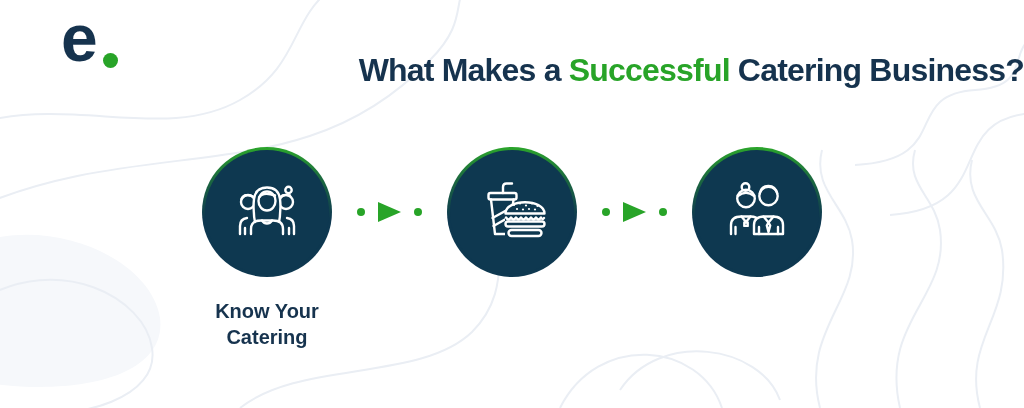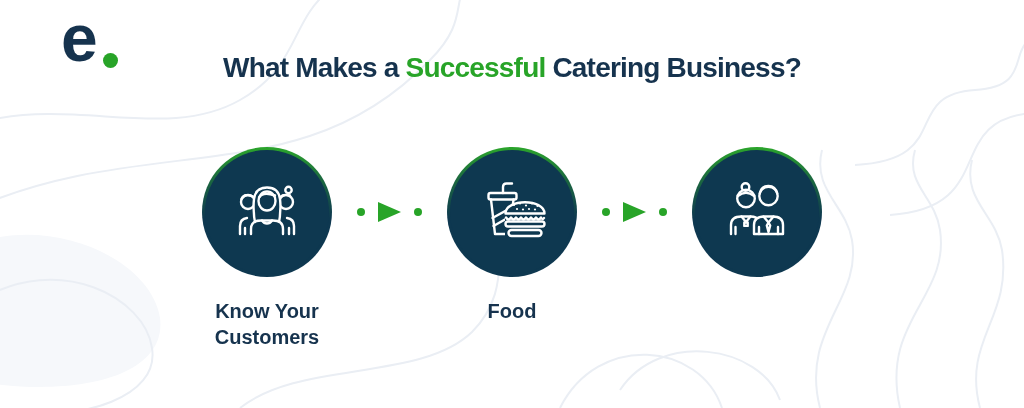--- a/index.html
+++ b/index.html
@@ -8,21 +8,21 @@
     background:#ffffff;font-family:"Liberation Sans",sans-serif;
   }
   .bg-pattern{position:absolute;left:0;top:0;width:1024px;height:408px;z-index:0;}
   
   .logo{position:absolute;left:61px;top:5px;z-index:2;}
   .logo-e{font-size:66px;font-weight:700;color:#16334E;line-height:1;letter-spacing:-1px;display:inline-block;}
   .logo-dot{position:absolute;left:42px;top:48px;width:15px;height:15px;border-radius:50%;background:#28A428;}
   
   .title{
     position:absolute;left:0;right:0;top:52px;margin:0;z-index:2;
-    text-align:center;font-size:28px;font-weight:700;color:#16334E;letter-spacing:-0.8px;
+    text-align:right;font-size:32px;font-weight:700;color:#16334E;letter-spacing:-0.8px;
   }
   .title .hl{color:#28A428;}
   
   .steps{
     position:absolute;left:0;right:0;top:147px;z-index:2;
     display:flex;justify-content:center;align-items:flex-start;
   }
   .step{width:130px;display:flex;flex-direction:column;align-items:center;}
   .circle-ring{
     width:130px;height:130px;border-radius:50%;box-sizing:border-box;padding:3px;
@@ -95,21 +95,21 @@
               <ellipse cx="36" cy="25" rx="8.5" ry="9.5" fill="#0E3850"></ellipse>
               <path d="M28.5,21 Q32,15.5 44,19.5"></path>
               <path d="M20,58 V53 Q20,44.5 30,44.5 H42 Q52,44.5 52,53 V58" fill="#0E3850"></path>
               <path d="M31,44.5 Q33,47.5 36,47.5 Q39,47.5 41,44.5"></path>
             </g>
           </svg>
         </div>
       </div>
       <div class="step-label">
         <span>Know Your</span>
-        <span>Customers</span>
+        <span>Catering</span>
       </div>
     </div>
 
     <div class="connector">
       <span class="c-dot"></span>
       <span class="c-tri"></span>
       <span class="c-dot"></span>
     </div>
 
     <div class="step">
@@ -136,21 +136,20 @@
                   <circle cx="59" cy="33.5" r="1.1"></circle>
               </g>
               <path d="M30,41.5 q2.5,4 5,0 q2.5,4 5,0 q2.5,4 5,0 q2.5,4 5,0 q2.5,4 5,0 q2.5,4 5,0 q2.5,4 5,0 q1.5,3 3,0.5"></path>
               <rect x="29.5" y="45.5" width="39" height="5" rx="2.5" fill="#0E3850"></rect>
               <rect x="32.5" y="54" width="33" height="6" rx="3" fill="#0E3850"></rect>
             </g>
           </svg>
         </div>
       </div>
       <div class="step-label">
-        <span>Food</span>
       </div>
     </div>
 
     <div class="connector">
       <span class="c-dot"></span>
       <span class="c-tri"></span>
       <span class="c-dot"></span>
     </div>
 
     <div class="step">

